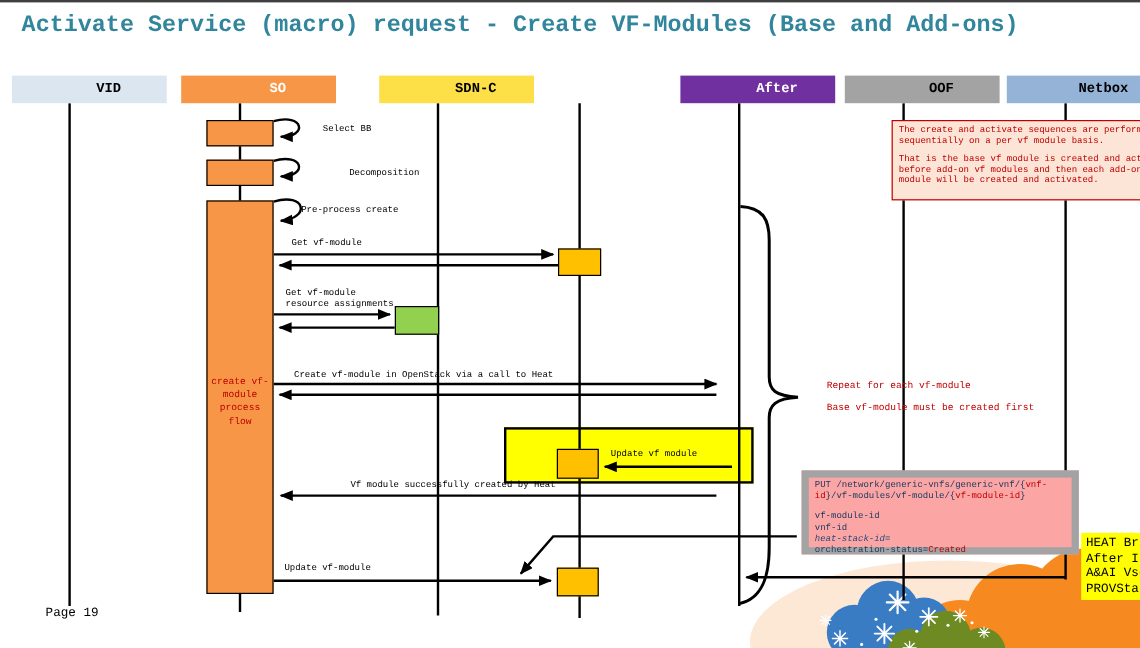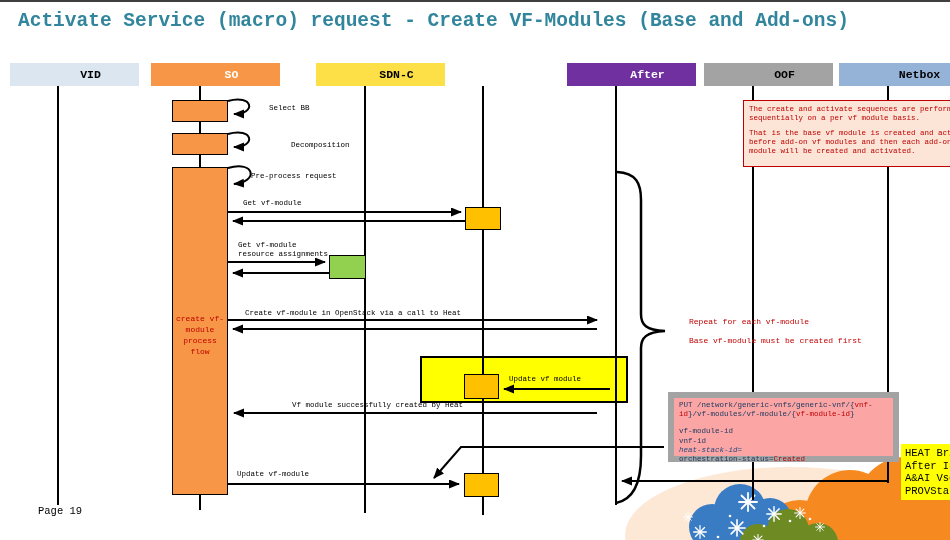--- a/index.html
+++ b/index.html
@@ -181,21 +181,21 @@
   <div class="act act-so act-so1"></div>
   <div class="act act-so act-so2"></div>
   <div class="act act-so act-so3"></div>
   <div class="act act-aai act-aai1"></div>
   <div class="act act-aai act-aai2"></div>
   <div class="act act-aai act-aai3"></div>
   <div class="act act-sdnc act-sdnc1"></div>
 
   <div class="lbl" style="left:255px;top:104px;padding-left:14px;">Select BB</div>
   <div class="lbl" style="left:255px;top:141px;margin-left:36px;">Decomposition</div>
-  <div class="lbl" style="left:251px;top:172px;">Pre-process request</div>
+  <div class="lbl" style="left:251px;top:172px;">Pre-process create</div>
 
   <div class="lbl" style="left:243px;top:199px;">Get vf-module</div>
   <div class="lbl lbl-wrap" style="left:238px;top:241px;width:92px;">Get vf-module resource assignments</div>
   <div class="lbl" style="left:245px;top:309px;">Create vf-module in OpenStack via a call to Heat</div>
   <div class="lbl" style="left:509px;top:375px;">Update vf module</div>
   <div class="lbl" style="left:292px;top:401px;">Vf module successfully created by Heat</div>
   <div class="lbl" style="left:237px;top:470px;">Update vf-module</div>
 
   <div class="caption">create vf-
 module

